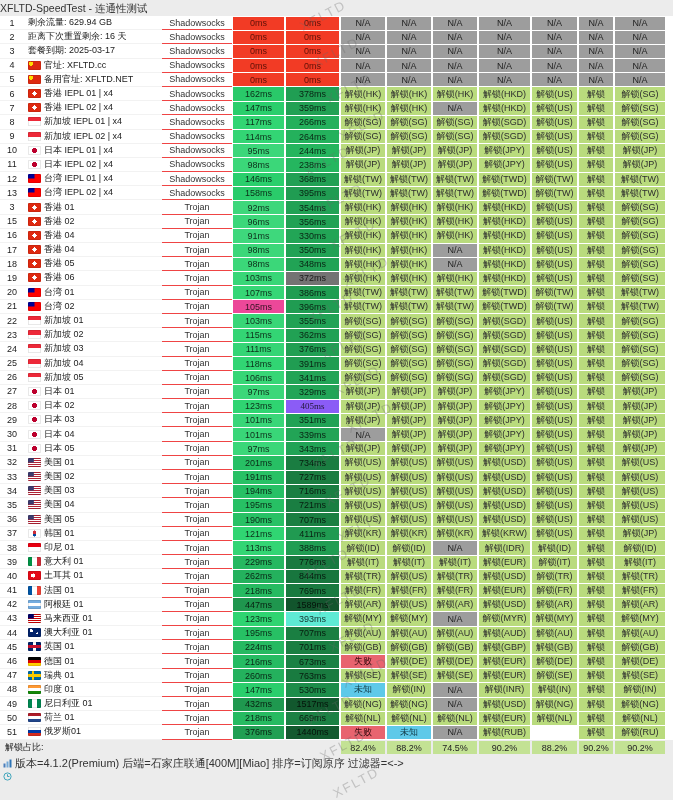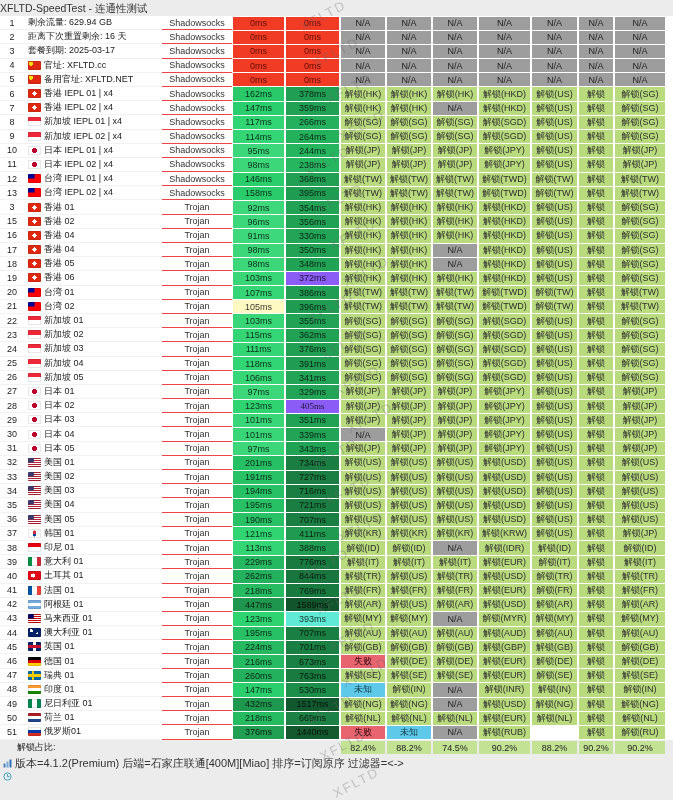--- a/index.html
+++ b/index.html
@@ -50,21 +50,21 @@
   .flag.gb{background:linear-gradient(to bottom,transparent 38%,#c8102e 38% 62%,transparent 62%),
     linear-gradient(to right,transparent 40%,#fff 40% 60%,transparent 60%),#012169;}
   .flag.de{background:linear-gradient(to bottom,#000 33%,#dd0000 33% 66%,#ffce00 66%);}
   .flag.se{background:linear-gradient(to bottom,transparent 38%,#fecc00 38% 62%,transparent 62%),
     linear-gradient(to right,transparent 28%,#fecc00 28% 45%,transparent 45%),#006aa7;}
   .flag.in{background:linear-gradient(to bottom,#ff9933 33%,#fff 33% 66%,#138808 66%);}
   .flag.ng{background:linear-gradient(to right,#008751 33%,#fff 33% 66%,#008751 66%);}
   .flag.nl{background:linear-gradient(to bottom,#ae1c28 33%,#fff 33% 66%,#21468b 66%);}
   .flag.ru{background:linear-gradient(to bottom,#fff 33%,#0039a6 33% 66%,#d52b1e 66%);}
   #summary{height:14px;align-items:stretch;margin-top:1px;}
-  #summary .label{grid-column:1 / span 3;display:flex;align-items:center;padding-left:17px;
+  #summary .label{grid-column:1 / span 3;display:flex;align-items:center;padding-left:5px;
     font-size:9px;color:#222;}
   #summary .pct{margin:0.5px 1px;background:#c3e294;display:flex;align-items:center;
     justify-content:center;font-size:9px;color:#222;}
   #footer{padding:2px 0 0 3px;font-size:11px;color:#333;background:#ececec;}
   #footer .line{height:13px;line-height:13px;display:flex;align-items:center;gap:3px;white-space:nowrap;}
   #footer svg{flex:0 0 auto;}
   #watermarks{position:absolute;inset:0;pointer-events:none;z-index:9;}
   .wm{position:absolute;font-size:13px;letter-spacing:2px;color:rgba(105,105,105,0.32);
     transform:rotate(-28deg);white-space:nowrap;}
 </style>
@@ -378,21 +378,21 @@
         <div class="cell stat unlock">解锁(SG)</div>
       </div>
       <div class="grid row">
         <div class="cell no">19</div>
         <div class="cell name">
           <span class="flag hk"></span>
           <span>香港 06</span>
         </div>
         <div class="cell type">Trojan</div>
         <div class="cell lat" style="background: rgb(56, 214, 119);">103ms</div>
-        <div class="cell lat" style="background: #8b5cf6;">372ms</div>
+        <div class="cell lat" style="background: #737373;">372ms</div>
         <div class="cell stat unlock">解锁(HK)</div>
         <div class="cell stat unlock">解锁(HK)</div>
         <div class="cell stat unlock">解锁(HK)</div>
         <div class="cell stat unlock">解锁(HKD)</div>
         <div class="cell stat unlock">解锁(US)</div>
         <div class="cell stat unlock">解锁</div>
         <div class="cell stat unlock">解锁(SG)</div>
       </div>
       <div class="grid row">
         <div class="cell no">20</div>
@@ -411,21 +411,21 @@
         <div class="cell stat unlock">解锁</div>
         <div class="cell stat unlock">解锁(TW)</div>
       </div>
       <div class="grid row">
         <div class="cell no">21</div>
         <div class="cell name">
           <span class="flag tw"></span>
           <span>台湾 02</span>
         </div>
         <div class="cell type">Trojan</div>
-        <div class="cell lat" style="background: #fef9c3;">105ms</div>
+        <div class="cell lat" style="background: #ec4899;">105ms</div>
         <div class="cell lat" style="background: rgb(32, 156, 82);">396ms</div>
         <div class="cell stat unlock">解锁(TW)</div>
         <div class="cell stat unlock">解锁(TW)</div>
         <div class="cell stat unlock">解锁(TW)</div>
         <div class="cell stat unlock">解锁(TWD)</div>
         <div class="cell stat unlock">解锁(TW)</div>
         <div class="cell stat unlock">解锁</div>
         <div class="cell stat unlock">解锁(TW)</div>
       </div>
       <div class="grid row">

